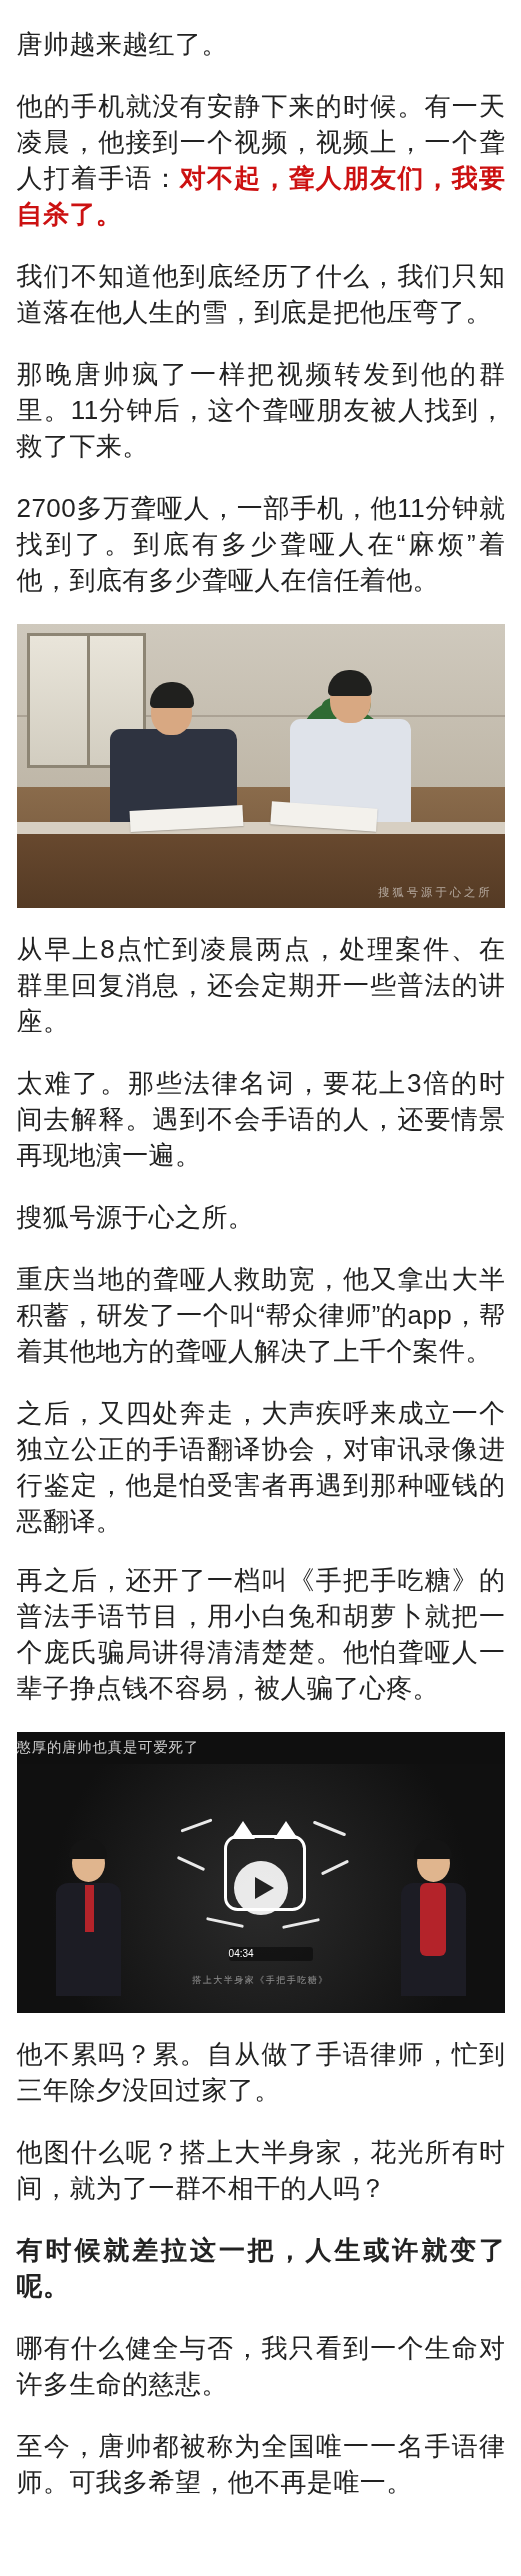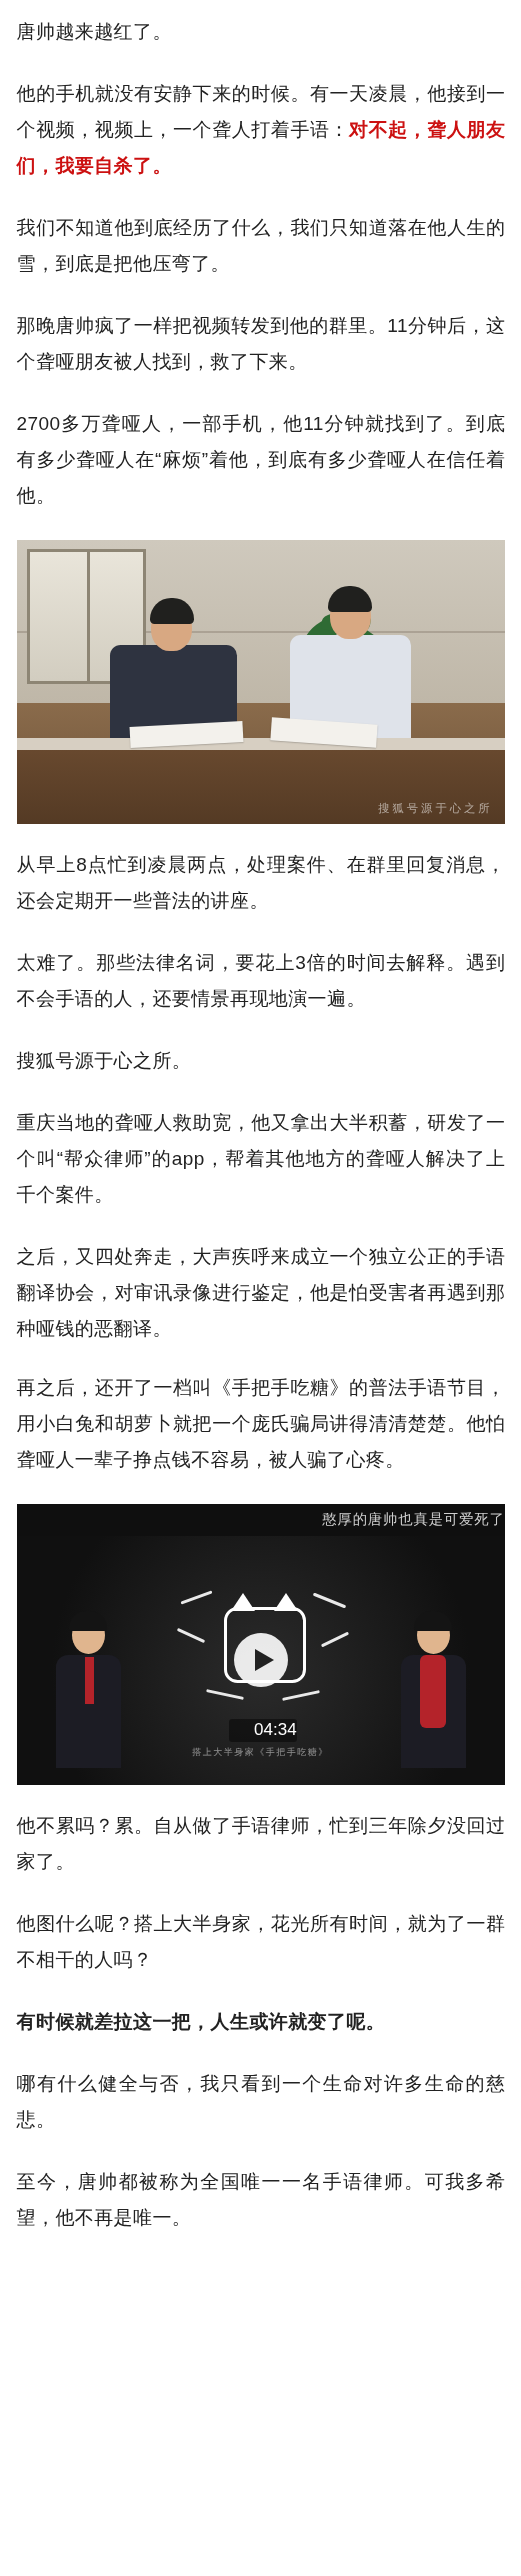--- a/index.html
+++ b/index.html
@@ -13,23 +13,23 @@
     color: #1a1a1a;
   }
   .page {
     width: 522px;
     min-height: 2576px;
     box-sizing: border-box;
     padding: 13.6px 16.6px 18px 16.6px;
     background: #ffffff;
   }
   p.para {
-    font-size: 19px;
+    font-size: 26px;
     line-height: 36px;
-    margin: 0 0 26px 0;
+    margin: 12px 0 26px 0;
     letter-spacing: 0.4px;
     text-align: justify;
     color: #222222;
   }
   p.para.tight {
     margin-bottom: 23px;
   }
   .red {
     color: #cc1111;
     font-weight: bold;
@@ -143,21 +143,21 @@
   .video {
     position: relative;
     width: 488px;
     height: 281px;
     background: #0f0f0f;
     overflow: hidden;
   }
   .vid-caption {
     position: absolute;
     left: 0; right: 0; top: 6px;
-    text-align: right;
+    text-align: left;
     color: #cfcfcf;
     font-size: 14.4px;
     letter-spacing: 0.8px;
     font-family: Liberation Serif, serif;
   }
   .vid-stage {
     position: absolute;
     left: 0; right: 0; top: 32px; bottom: 0;
     background: radial-gradient(circle at 50% 55%, #2b2b2b 0%, #101010 75%);
   }
@@ -239,24 +239,24 @@
     left: 21px; top: 16px;
     width: 0; height: 0;
     border-top: 11.3px solid transparent;
     border-bottom: 11.3px solid transparent;
     border-left: 19px solid #222222;
   }
   .vid-time {
     position: absolute;
     left: 50%; margin-left: -32px;
     top: 183px;
-    width: 68px;
-    text-align: right;
+    width: 84px;
+    text-align: left;
     color: #ffffff;
-    font-size: 17px;
+    font-size: 10px;
     background: rgba(0,0,0,0.45);
     border-radius: 3px;
     padding: 1.5px 0;
   }
   .vid-subtitle {
     position: absolute;
     left: 0; right: 0; bottom: 26px;
     text-align: center;
     color: rgba(255,255,255,0.5);
     font-size: 9px;

